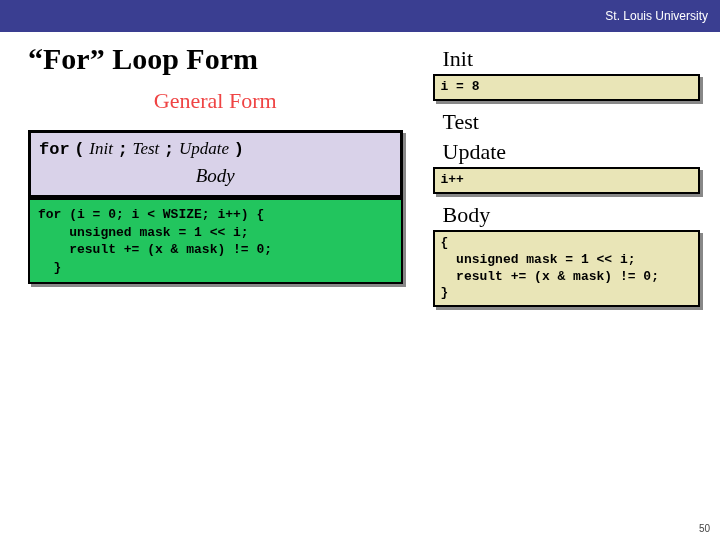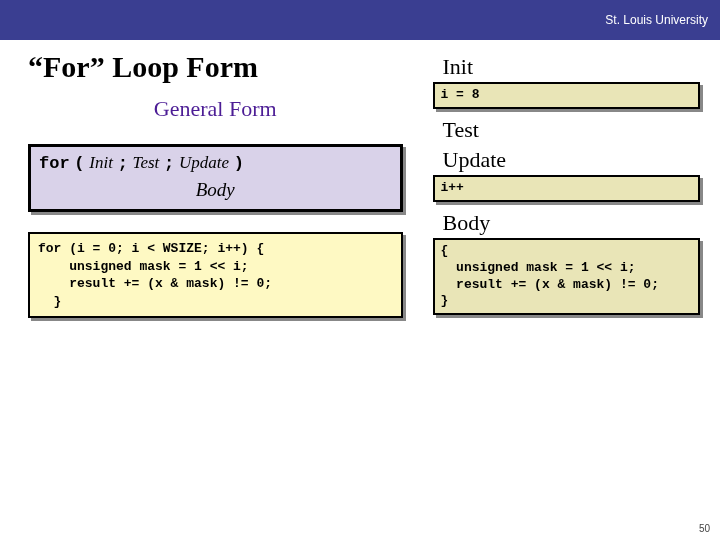--- a/index.html
+++ b/index.html
@@ -5,21 +5,21 @@
   * { box-sizing: border-box; margin: 0; padding: 0; }
   body {
     width: 720px;
     height: 540px;
     background: #ffffff;
     font-family: Arial, Helvetica, sans-serif;
     position: relative;
     overflow: hidden;
   }
   .topbar {
-    height: 40px;
+    height: 32px;
     background: #3a3e91;
     display: flex;
     align-items: center;
     justify-content: flex-end;
     padding-right: 12px;
   }
   .uni {
     color: #ffffff;
     font-size: 12px;
   }
@@ -34,53 +34,52 @@
   h1.title {
     font-family: Georgia, 'Times New Roman', serif;
     font-weight: bold;
     font-size: 30px;
     color: #000;
     margin-bottom: 12px;
   }
   .subhead {
     font-family: Georgia, 'Times New Roman', serif;
     font-size: 22px;
-    color: #4c1d95;
-    margin-bottom: 22px;
+    color: #ef4444;
+    margin-bottom: 16px;
     text-align: center;
   }
   .subhead-left {
     font-family: Georgia, 'Times New Roman', serif;
     font-size: 22px;
     color: #000;
     margin: 4px 0 2px 10px;
   }
   .box-outer {
     border: 3px solid #000;
     background: #d9d2e9;
     padding: 6px 8px 8px 8px;
     box-shadow: 3px 3px 0 #888;
-    margin-bottom: 20px;
   }
   .syntax-line {
     font-size: 17px;
     white-space: nowrap;
   }
   .mono { font-family: 'Courier New', monospace; font-weight: bold; }
   .ital { font-style: italic; font-family: Georgia, 'Times New Roman', serif; }
   .body-line {
     font-style: italic;
     font-family: Georgia, 'Times New Roman', serif;
     font-size: 19px;
     text-align: center;
     margin-top: 6px;
   }
   .codebox {
     border: 2px solid #000;
-    background: #fef9c3;
+    background: #22c55e;
     box-shadow: 3px 3px 0 #888;
     font-family: 'Courier New', monospace;
     font-weight: bold;
     font-size: 13px;
     padding: 6px 8px;
     white-space: pre;
     line-height: 1.35;
   }
   .smallcode {
     border: 2px solid #000;

